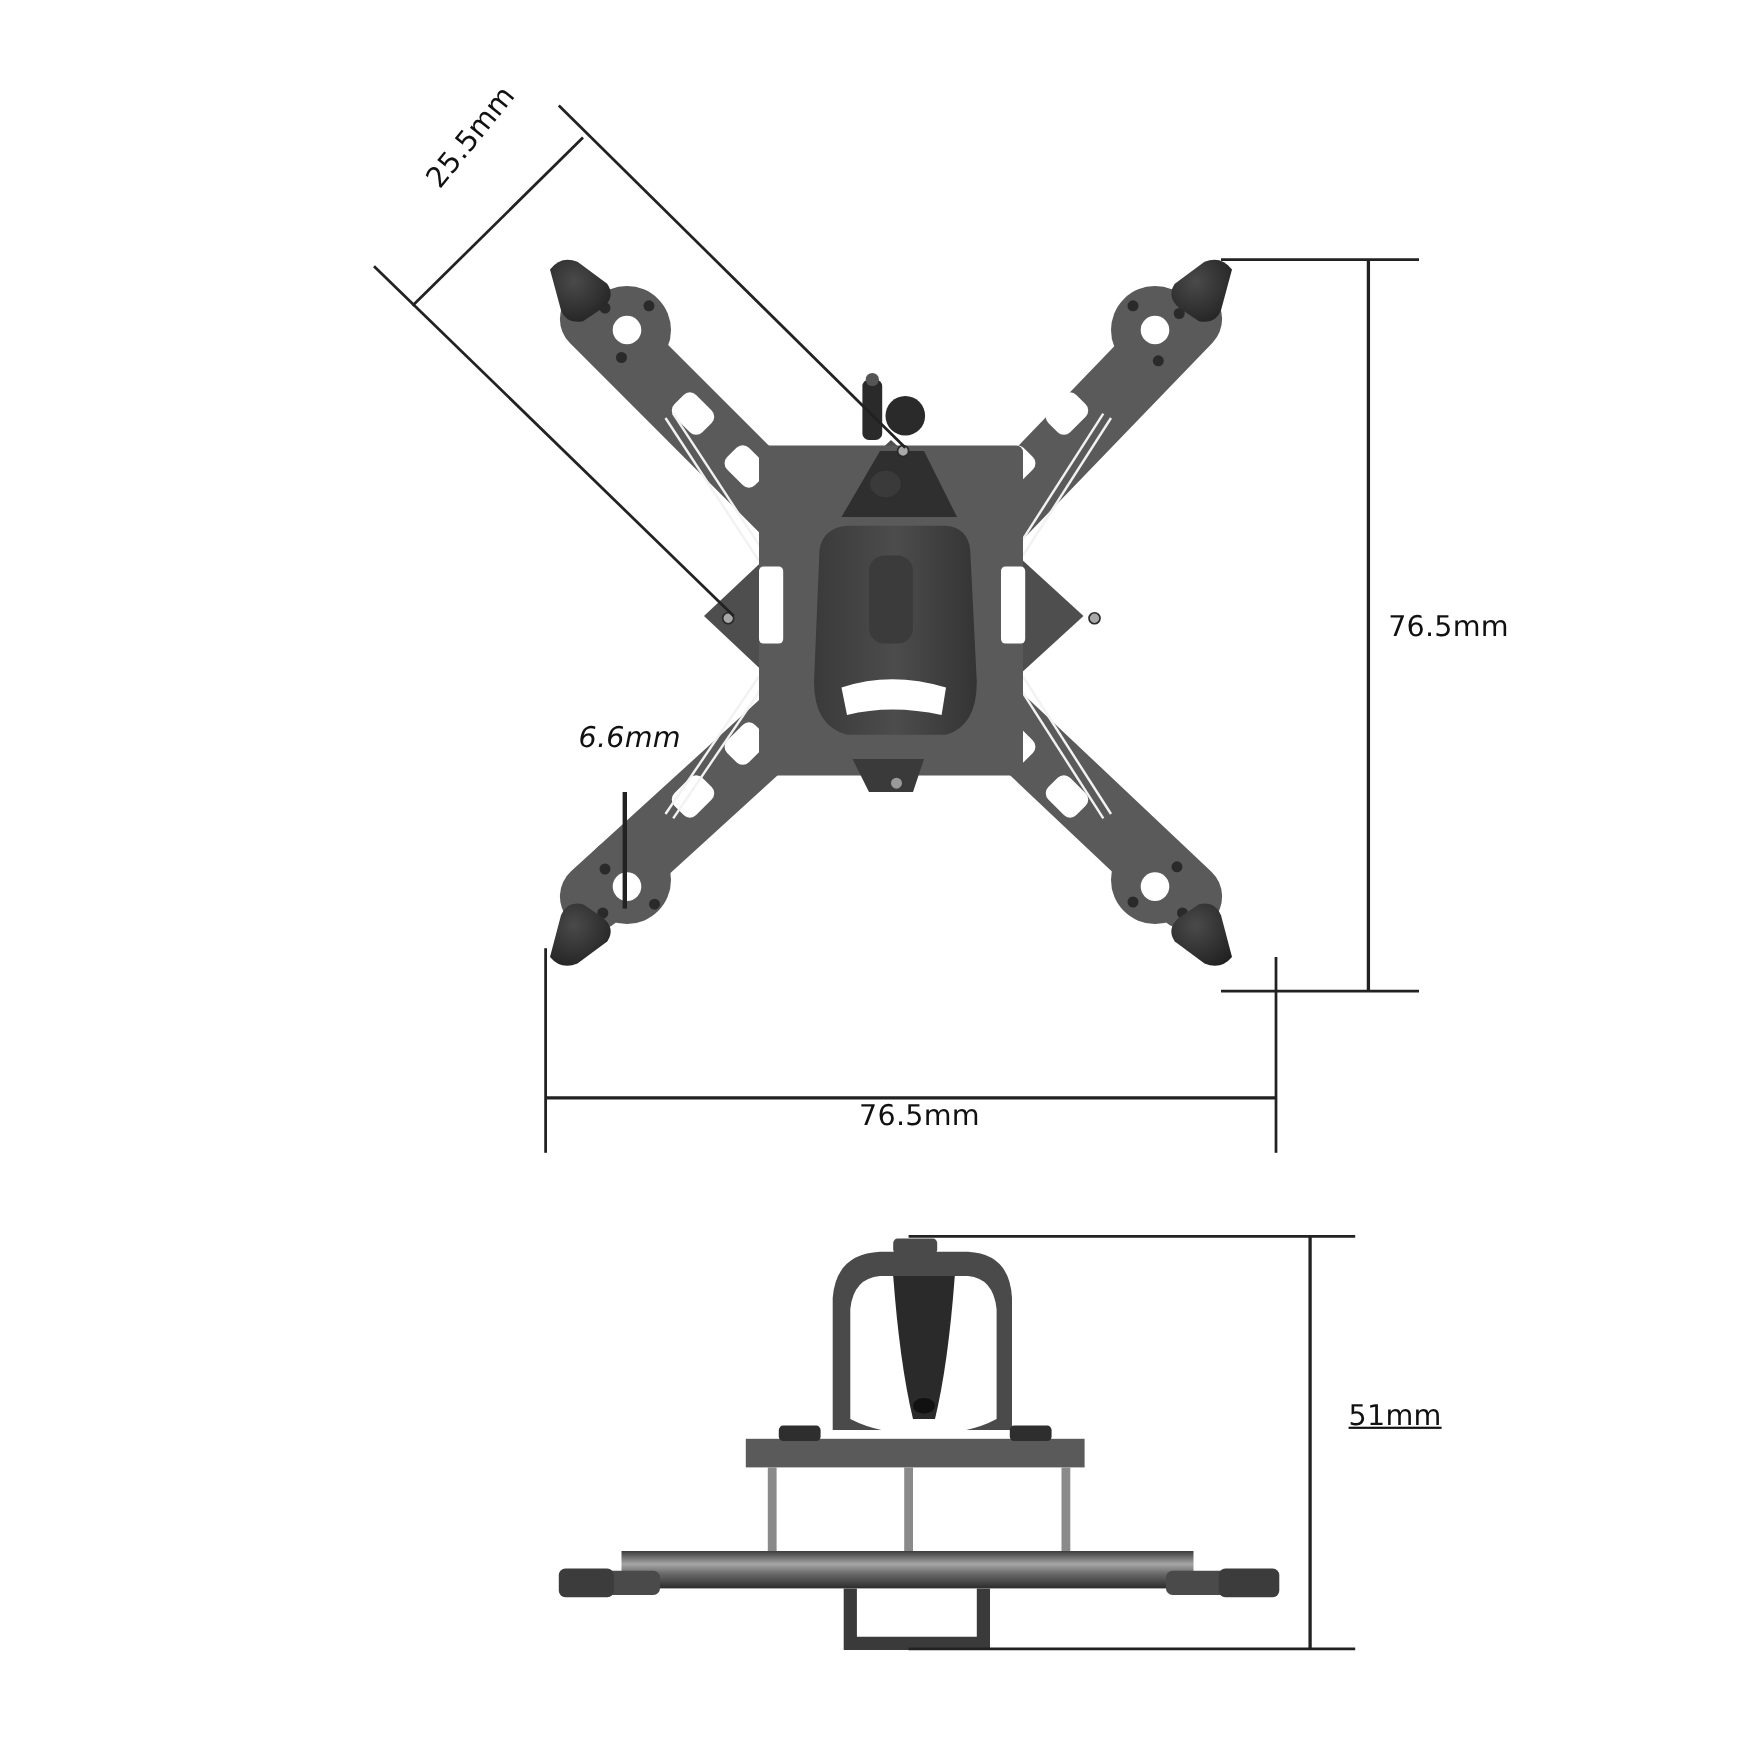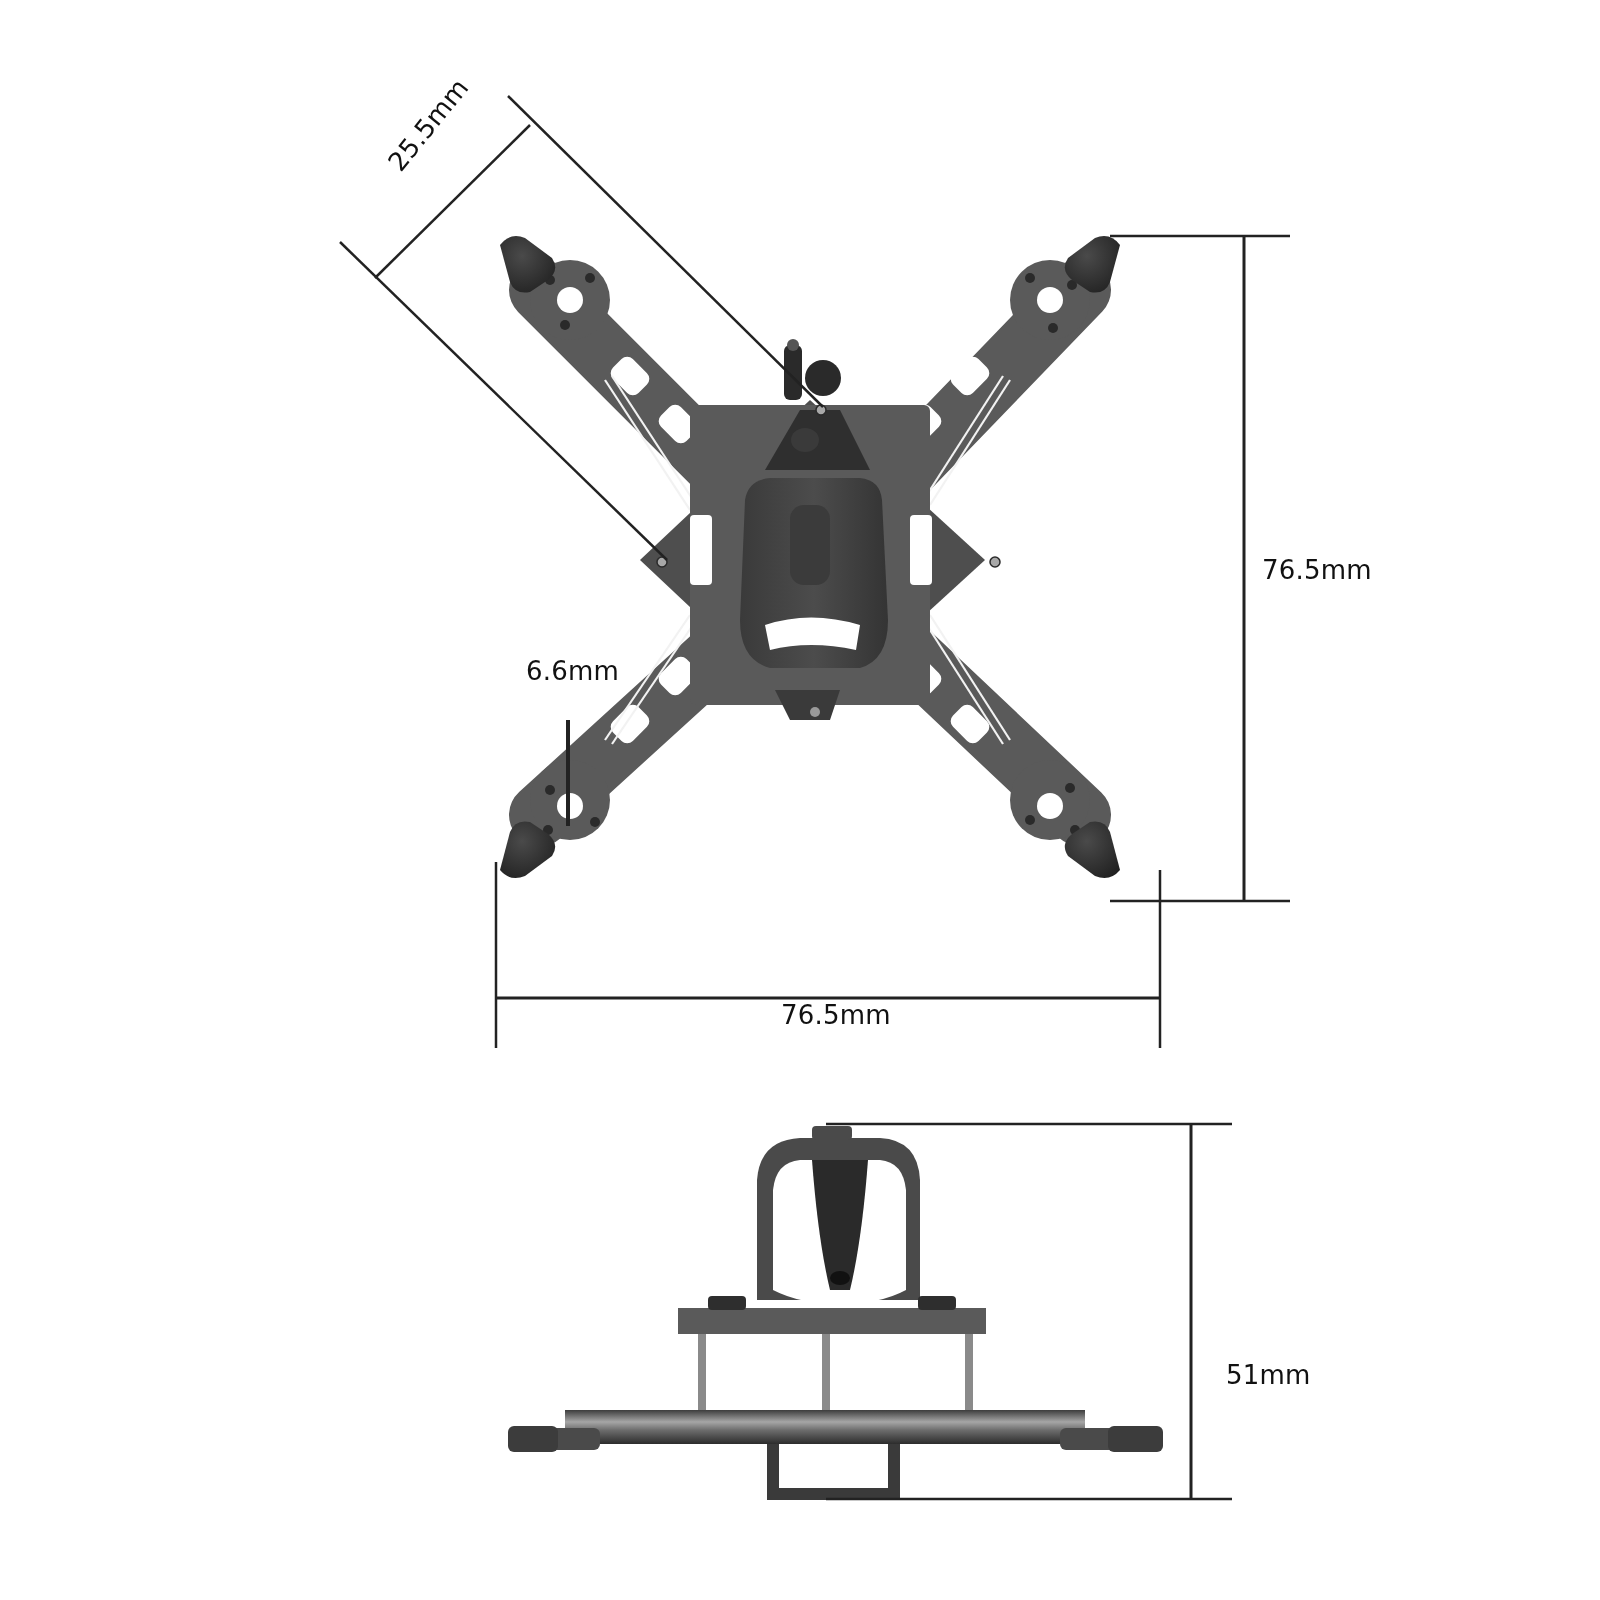--- a/index.html
+++ b/index.html
@@ -2,24 +2,24 @@
 <html><head>
   <meta charset="utf-8">
   <style>
     html, body { margin: 0; padding: 0; background: #ffffff; }
     body { width: 1600px; height: 1600px; position: relative; overflow: hidden;
            font-family: "Liberation Sans", "DejaVu Sans", sans-serif; }
     svg.stage { position: absolute; left: 0; top: 0; width: 1600px; height: 1600px; }
     .dim-label { position: absolute; font-family: "DejaVu Sans", "Liberation Sans", sans-serif;
                  font-size: 26px; color: #111; letter-spacing: 0.2px; white-space: nowrap; }
     #lbl-diag { left: 382px; top: 158px; transform: rotate(-51deg); transform-origin: left top; }
-    #lbl-hole { left: 526px; top: 656px; }
+    #lbl-hole { left: 526px; top: 656px; font-style: italic; }
     #lbl-height-top { left: 1262px; top: 555px; }
     #lbl-width { left: 781px; top: 1000px; }
-    #lbl-height-side { left: 1226px; top: 1360px; }
+    #lbl-height-side { left: 1226px; top: 1272px; text-decoration: underline; }
   </style>
 </head>
 <body>
 
 <svg class="stage" viewBox="0 0 1600 1600" xmlns="http://www.w3.org/2000/svg">
   <defs>
     <linearGradient id="plateGrad" x1="0" y1="0" x2="0" y2="1">
       <stop offset="0" stop-color="#3c3c3c"></stop>
       <stop offset="0.35" stop-color="#a6a6a6"></stop>
       <stop offset="0.6" stop-color="#6b6b6b"></stop>

